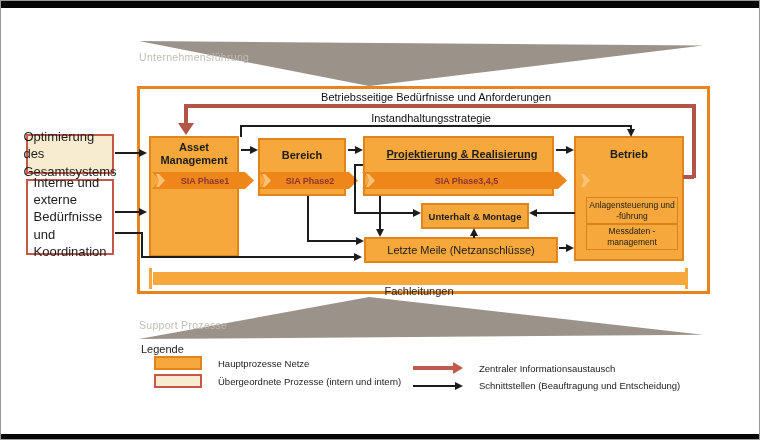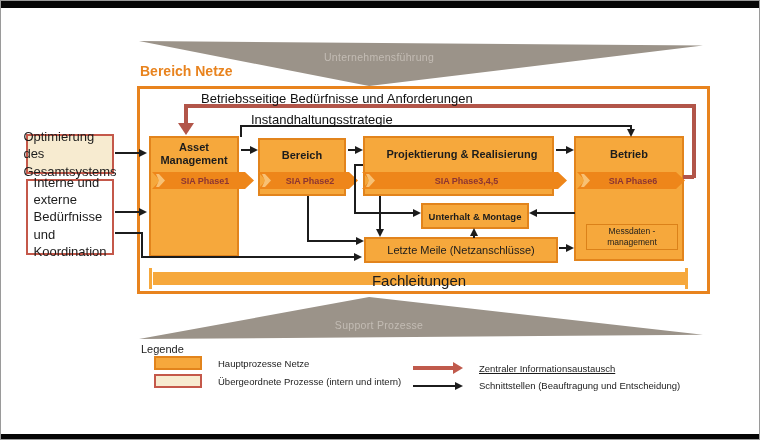--- a/index.html
+++ b/index.html
@@ -5,21 +5,21 @@
   html,body{margin:0;padding:0;background:#fff;}
   #canvas{
     position:relative;width:760px;height:440px;background:#ffffff;
     border:1px solid #9a9a9a;box-sizing:border-box;overflow:hidden;
     font-family:"Liberation Sans","DejaVu Sans",sans-serif;color:#1c1c1c;
   }
   .abs{position:absolute;}
   .bar{position:absolute;left:0;width:760px;height:7px;background:#060606;z-index:9;}
   
   .banner{position:absolute;background:#9b9389;z-index:1;}
-  .banner-label{position:absolute;color:#c3bcb4;font-size:10.5px;text-align:center;z-index:2;letter-spacing:.3px;}
+  .banner-label{position:absolute;color:#c3bcb4;font-size:10.5px;text-align:left;z-index:2;letter-spacing:.3px;}
   
   .container{position:absolute;left:136px;top:85px;width:573px;height:208px;border:3px solid #e8831e;box-sizing:border-box;background:#fff;z-index:1;}
   .title{position:absolute;left:139px;top:62px;font-size:14px;font-weight:bold;color:#e8831e;z-index:4;}
   
   .pbox{position:absolute;background:#f6a83c;border:2px solid #e2841c;box-sizing:border-box;z-index:2;}
   .ptitle{position:absolute;z-index:4;display:flex;align-items:center;justify-content:center;text-align:center;font-weight:bold;font-size:11px;line-height:1.18;}
   .subbox{position:absolute;background:#f6a83c;border:1.5px solid #db8119;box-sizing:border-box;z-index:3;
     display:flex;align-items:center;justify-content:center;text-align:center;font-size:8.5px;line-height:1.25;}
   .small-center{display:flex;align-items:center;justify-content:center;text-align:center;}
   
@@ -31,73 +31,72 @@
   
   .hl{position:absolute;height:2px;background:#1c1c1c;z-index:5;}
   .vl{position:absolute;width:2px;background:#1c1c1c;z-index:5;}
   .ah-r{position:absolute;width:0;height:0;border-top:4px solid transparent;border-bottom:4px solid transparent;border-left:8px solid #1c1c1c;z-index:5;}
   .ah-l{position:absolute;width:0;height:0;border-top:4px solid transparent;border-bottom:4px solid transparent;border-right:8px solid #1c1c1c;z-index:5;}
   .ah-d{position:absolute;width:0;height:0;border-left:4px solid transparent;border-right:4px solid transparent;border-top:8px solid #1c1c1c;z-index:5;}
   .ah-u{position:absolute;width:0;height:0;border-left:4px solid transparent;border-right:4px solid transparent;border-bottom:8px solid #1c1c1c;z-index:5;}
   
   .rl{position:absolute;background:#b25549;z-index:6;}
   .r-head{position:absolute;width:0;height:0;border-left:8px solid transparent;border-right:8px solid transparent;border-top:12px solid #b25549;z-index:6;}
-  .flow-label{position:absolute;font-size:13px;text-align:left;z-index:6;color:#111;}
+  .flow-label{position:absolute;font-size:11px;text-align:right;z-index:6;color:#111;}
   
   .inbox{position:absolute;border:2px solid #c4584a;box-sizing:border-box;z-index:2;
     display:flex;align-items:center;justify-content:center;text-align:left;font-size:13px;line-height:1.32;}
   
   .fbar{position:absolute;background:#f6a83c;z-index:2;}
   .fcap{position:absolute;width:3px;background:#f6a83c;z-index:2;}
-  .ftext{position:absolute;left:152px;top:271px;width:532px;text-align:center;font-size:15px;z-index:4;}
+  .ftext{position:absolute;left:152px;top:284px;width:532px;text-align:center;font-size:11px;z-index:4;}
   
   .lg-title{position:absolute;left:140px;top:342px;font-size:11px;z-index:2;}
   .lg-swatch{position:absolute;left:153px;width:48px;height:14px;box-sizing:border-box;z-index:2;}
   .lg-label{position:absolute;font-size:9.5px;z-index:2;white-space:nowrap;}
 </style>
 </head>
 <body>
 
 <div id="canvas">
 
   <div class="bar" style="top:0;"></div>
   <div class="bar" style="top:433px;"></div>
 
   <div class="banner" style="left:138px;top:40px;width:564px;height:45px;clip-path:polygon(0 0, 100% 10%, 40.8% 100%);"></div>
   <div class="banner-label" style="left:138px;top:50px;width:480px;">Unternehmensführung</div>
   <div class="banner" style="left:138px;top:296px;width:564px;height:42px;clip-path:polygon(40.8% 0, 100% 90%, 0 100%);"></div>
   <div class="banner-label" style="left:138px;top:318px;width:480px;">Support Prozesse</div>
 
-  <div class="title">Bereich Netze</div>
   <div class="container"></div>
 
   <div class="inbox" style="left:25px;top:133px;width:88px;height:40px;background:#f7ebd0;padding:0 4px;">Optimierung des Gesamtsystems</div>
   <div class="inbox" style="left:25px;top:178px;width:88px;height:76px;background:#ffffff;padding:0 20px;">Interne und externe Bedürfnisse und Koordination</div>
 
   <div class="pbox" style="left:148px;top:135px;width:90px;height:121px;"></div>
   <div class="ptitle" style="left:150px;top:136px;width:86px;height:34px;">Asset Management</div>
 
   <div class="pbox" style="left:257px;top:137px;width:88px;height:58px;"></div>
   <div class="ptitle" style="left:257px;top:138px;width:88px;height:32px;">Bereich</div>
 
   <div class="pbox" style="left:362px;top:135px;width:191px;height:60px;"></div>
-  <div class="ptitle" style="left:362px;top:136px;width:198px;height:34px;">Projektierung &amp; Realisierung</div>
+  <div class="ptitle" style="left:362px;top:136px;width:198px;height:34px;text-decoration:underline;">Projektierung &amp; Realisierung</div>
 
   <div class="pbox" style="left:573px;top:135px;width:110px;height:125px;"></div>
   <div class="ptitle" style="left:573px;top:136px;width:110px;height:34px;">Betrieb</div>
 
+  <div class="subbox" style="left:585px;top:196px;width:92px;height:27px;">Anlagensteuerung und -führung</div>
   <div class="subbox" style="left:585px;top:223px;width:92px;height:26px;">Messdaten - management</div>
 
   <div class="pbox small-center" style="left:363px;top:236px;width:194px;height:26px;font-size:11px;z-index:3;">Letzte Meile (Netzanschlüsse)</div>
   <div class="pbox small-center" style="left:420px;top:202px;width:108px;height:26px;font-weight:bold;font-size:9.5px;z-index:3;">Unterhalt &amp; Montage</div>
 
   <div class="band" style="left:151px;width:102px;">SIA Phase1</div>
   <div class="band" style="left:257px;width:100px;">SIA Phase2</div>
   <div class="band" style="left:361px;width:205px;">SIA Phase3,4,5</div>
-  <div class="band" style="left:576px;width:108px;">SIA Phase6</div>
   <div class="band-glyph" style="left:155px;"></div>
   <div class="band-glyph" style="left:261px;"></div>
   <div class="band-glyph" style="left:365px;"></div>
   <div class="band-glyph" style="left:580px;"></div>
 
   <div class="rl" style="left:183px;top:103px;width:512px;height:4px;"></div>
   <div class="rl" style="left:691px;top:103px;width:4px;height:74px;"></div>
   <div class="rl" style="left:682px;top:174px;width:11px;height:4px;"></div>
   <div class="rl" style="left:183px;top:103px;width:4px;height:20px;"></div>
   <div class="r-head" style="left:177px;top:122px;"></div>
@@ -156,19 +155,19 @@
   <div class="ftext">Fachleitungen</div>
 
   <div class="lg-title">Legende</div>
   <div class="lg-swatch" style="top:355px;background:#f6a83c;border:2px solid #e2841c;"></div>
   <div class="lg-label" style="left:217px;top:357px;">Hauptprozesse Netze</div>
   <div class="lg-swatch" style="top:373px;background:#f7ebd0;border:2px solid #c4584a;"></div>
   <div class="lg-label" style="left:217px;top:375px;">Übergeordnete Prozesse (intern und intern)</div>
 
   <div class="abs" style="left:412px;top:365px;width:42px;height:4px;background:#c05a4c;z-index:2;"></div>
   <div class="abs" style="left:452px;top:361px;width:0;height:0;border-top:6px solid transparent;border-bottom:6px solid transparent;border-left:10px solid #c05a4c;z-index:2;"></div>
-  <div class="lg-label" style="left:478px;top:362px;text-decoration:underline;">Zentraler Informationsaustausch</div>
+  <div class="lg-label" style="left:478px;top:362px;">Zentraler Informationsaustausch</div>
 
   <div class="hl" style="left:412px;top:384px;width:44px;z-index:2;"></div>
   <div class="ah-r" style="left:454px;top:381px;z-index:2;"></div>
   <div class="lg-label" style="left:478px;top:379px;">Schnittstellen (Beauftragung und Entscheidung)</div>
 
 </div>
 
 </body></html>

